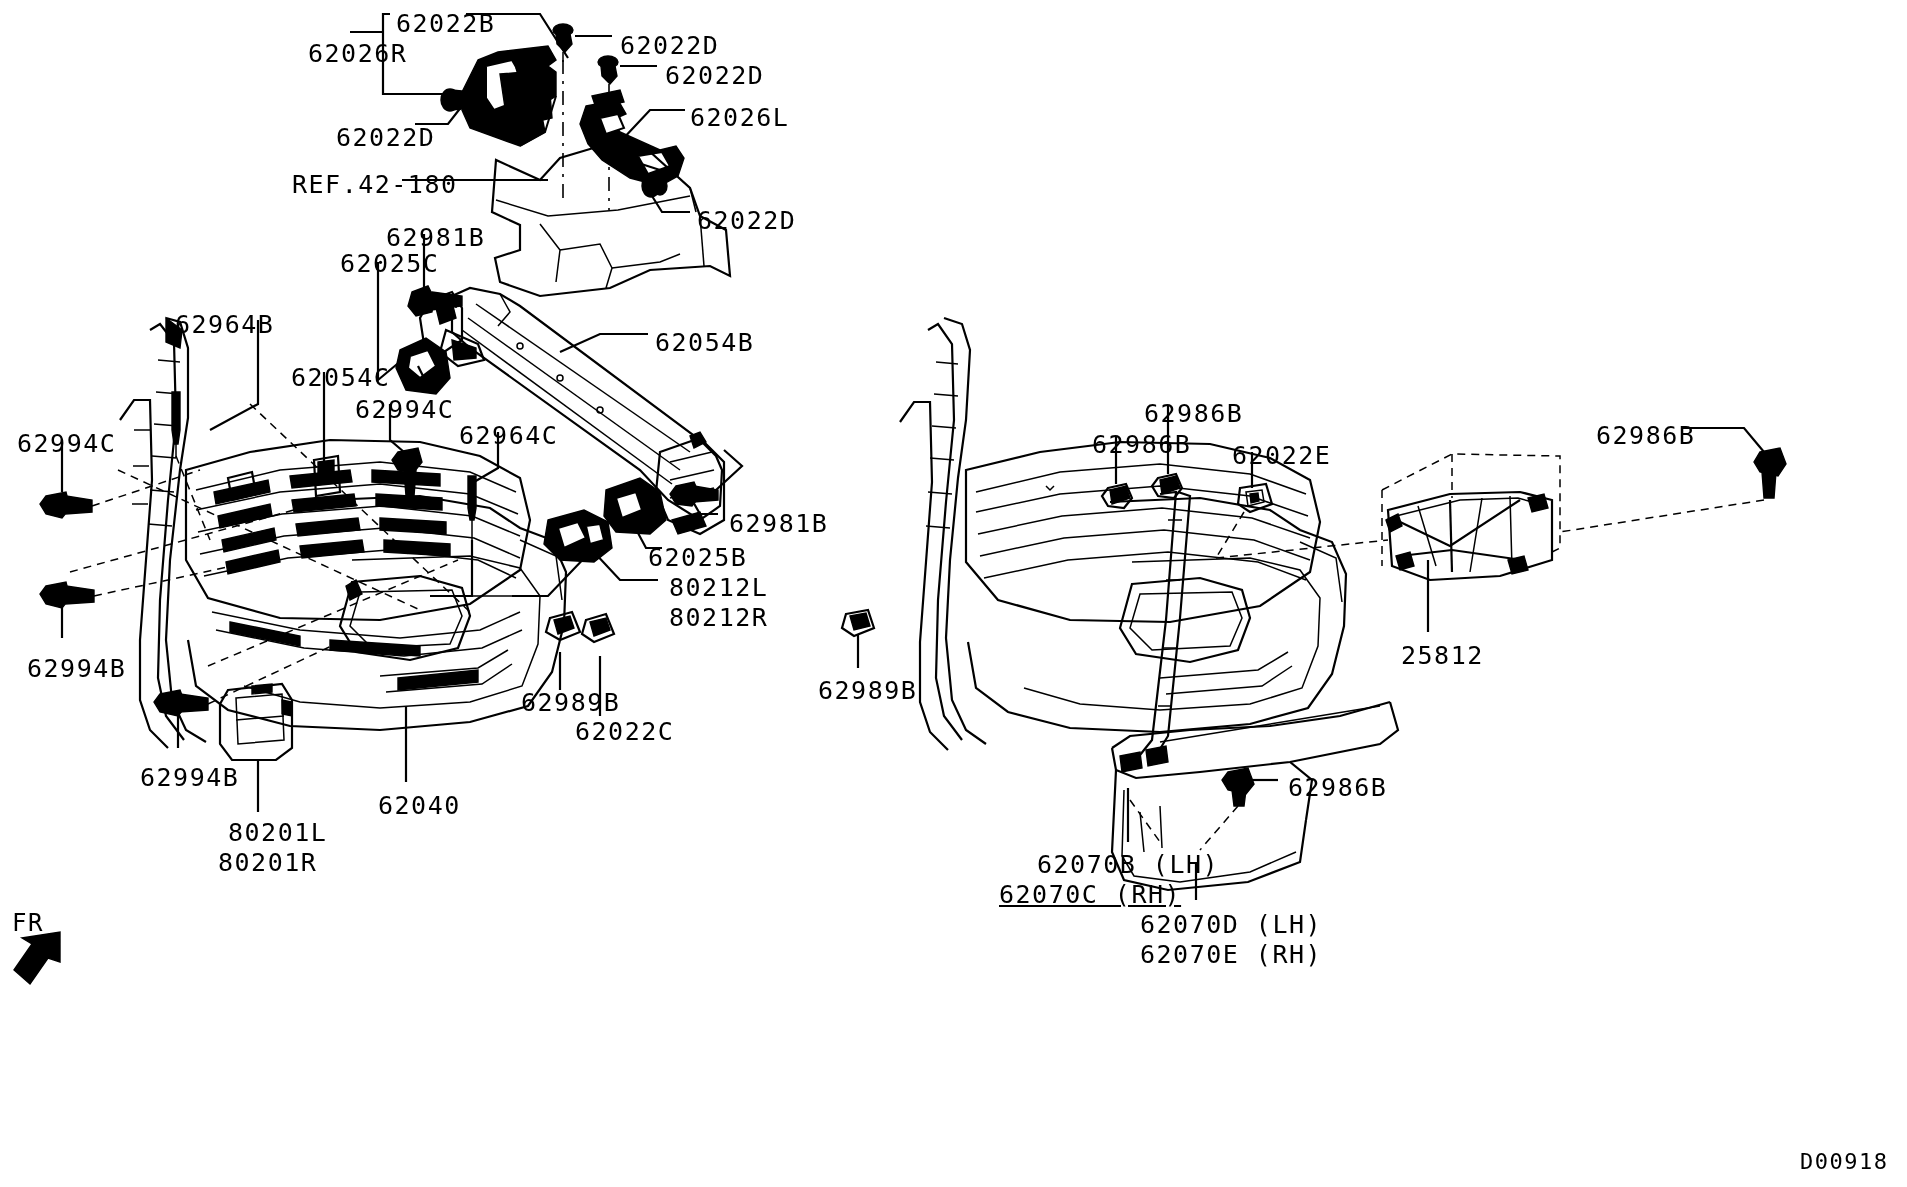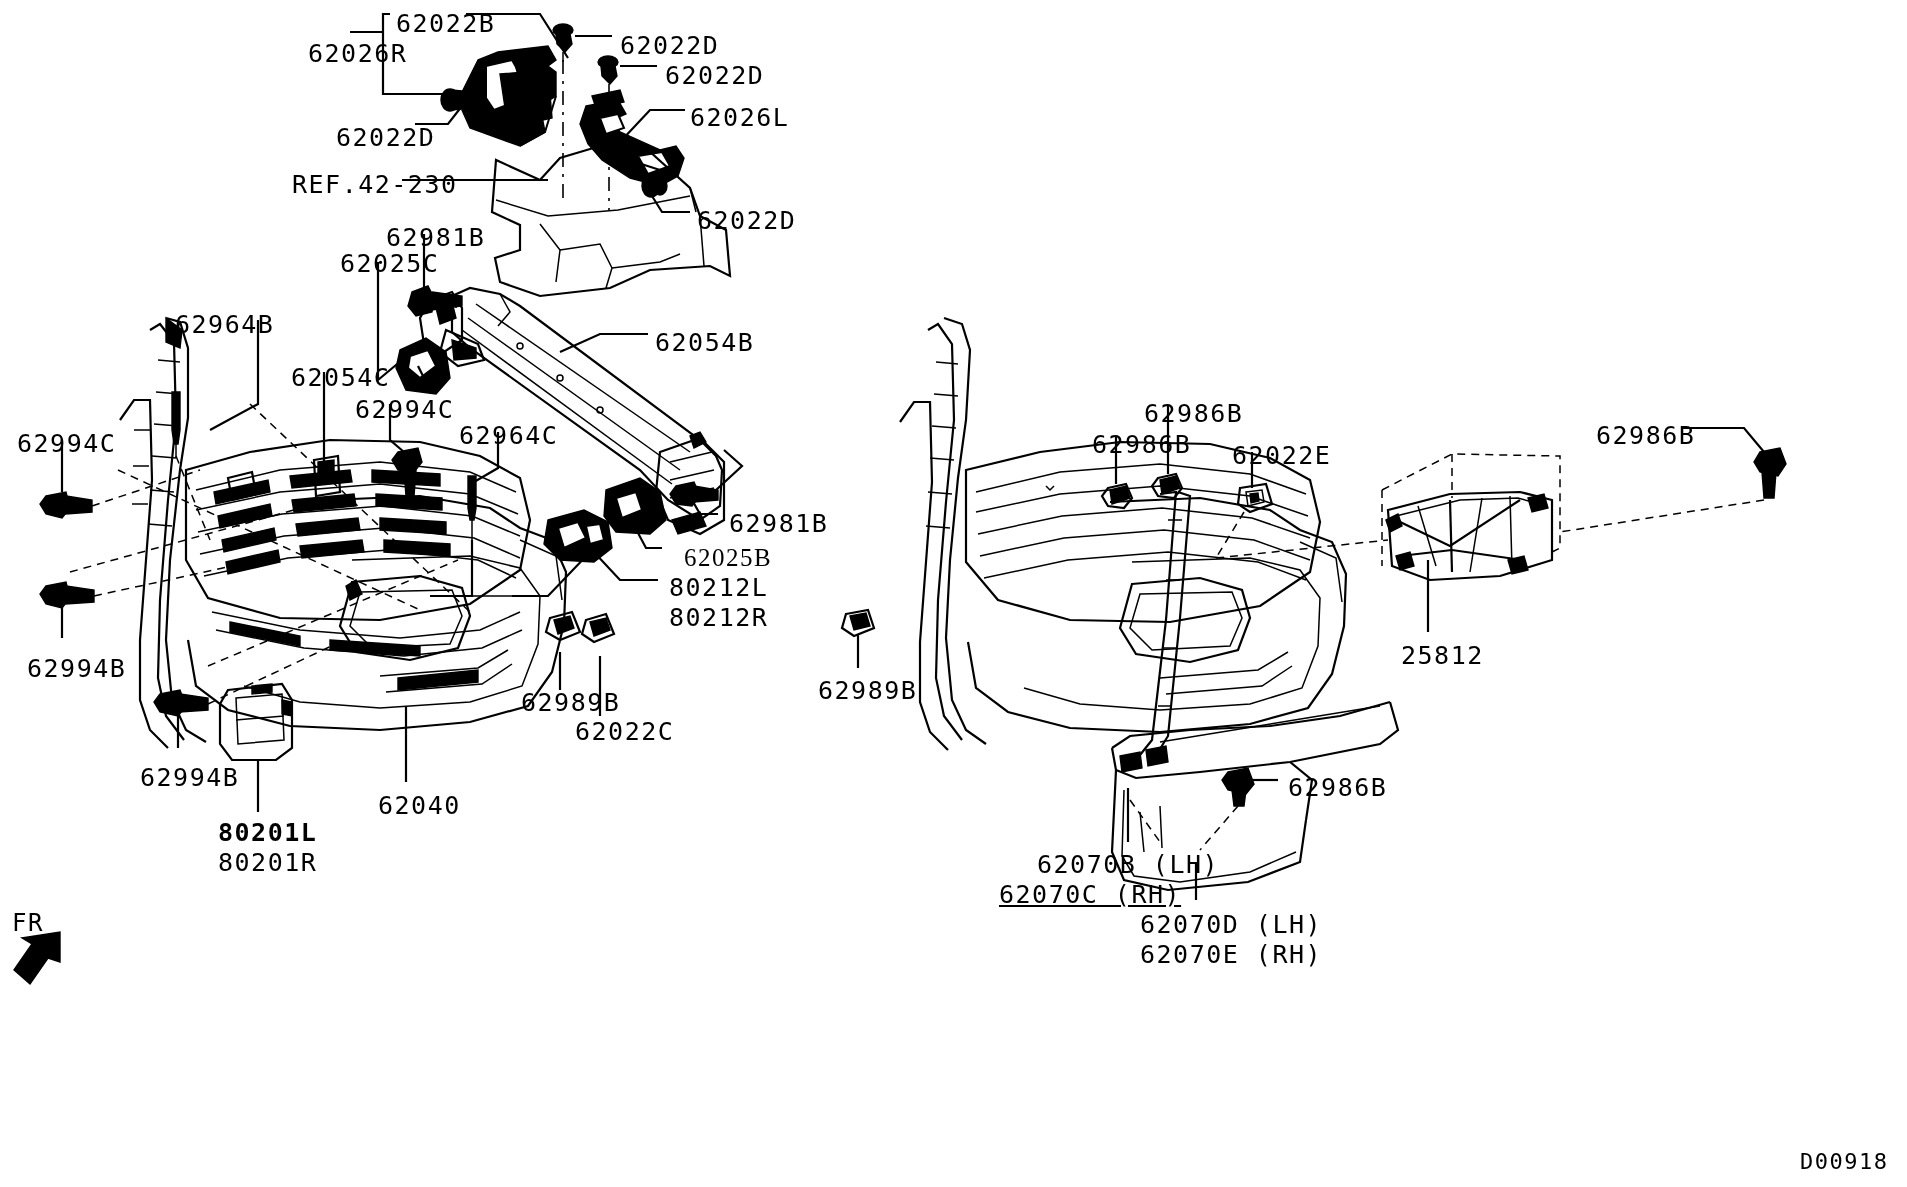--- a/index.html
+++ b/index.html
@@ -427,40 +427,40 @@
 
   </svg>
 
   <div id="labels">
       <div class="lbl" style="left: 264px; top: 38px; margin-left: 44px;">62026R</div>
       <div class="lbl" style="left: 396px; top: 8px;">62022B</div>
       <div class="lbl" style="left: 620px; top: 30px;">62022D</div>
       <div class="lbl" style="left: 665px; top: 60px;">62022D</div>
       <div class="lbl" style="left: 690px; top: 102px;">62026L</div>
       <div class="lbl" style="left: 336px; top: 122px;">62022D</div>
-      <div class="lbl" style="left: 292px; top: 169px;">REF.42-230</div>
+      <div class="lbl" style="left: 292px; top: 169px;">REF.42-180</div>
       <div class="lbl" style="left: 697px; top: 205px;">62022D</div>
       <div class="lbl" style="left: 386px; top: 222px;">62981B</div>
       <div class="lbl" style="left: 340px; top: 248px;">62025C</div>
       <div class="lbl" style="left: 655px; top: 327px; text-align: right;">62054B</div>
       <div class="lbl" style="left: 175px; top: 309px;">62964B</div>
       <div class="lbl" style="left: 291px; top: 362px;">62054C</div>
       <div class="lbl" style="left: 355px; top: 394px;">62994C</div>
       <div class="lbl" style="left: 17px; top: 428px;">62994C</div>
       <div class="lbl" style="left: 459px; top: 420px;">62964C</div>
       <div class="lbl" style="left: 729px; top: 508px;">62981B</div>
-      <div class="lbl" style="left: 684px; top: 542px; font-family: Liberation Serif, serif;">62025B</div>
+      <div class="lbl" style="left: 648px; top: 542px;">62025B</div>
       <div class="lbl" style="left: 669px; top: 572px;">80212L</div>
       <div class="lbl" style="left: 669px; top: 602px;">80212R</div>
       <div class="lbl" style="left: 27px; top: 653px;">62994B</div>
       <div class="lbl" style="left: 521px; top: 687px;">62989B</div>
       <div class="lbl" style="left: 575px; top: 716px;">62022C</div>
       <div class="lbl" style="left: 140px; top: 762px;">62994B</div>
       <div class="lbl" style="left: 378px; top: 790px;">62040</div>
-      <div class="lbl" style="left: 218px; top: 817px; font-weight: bold;">80201L</div>
+      <div class="lbl" style="left: 228px; top: 817px;">80201L</div>
       <div class="lbl" style="left: 218px; top: 847px; text-align: center;">80201R</div>
       <div class="lbl" style="left: 1144px; top: 398px;">62986B</div>
       <div class="lbl" style="left: 1092px; top: 429px;">62986B</div>
       <div class="lbl" style="left: 1232px; top: 440px;">62022E</div>
       <div class="lbl" style="left: 1596px; top: 420px;">62986B</div>
       <div class="lbl" style="left: 1401px; top: 640px;">25812</div>
       <div class="lbl" style="left: 818px; top: 675px;">62989B</div>
       <div class="lbl" style="left: 1288px; top: 772px;">62986B</div>
       <div class="lbl" style="left: 1037px; top: 849px;">62070B (LH)</div>
       <div class="lbl" style="left: 999px; top: 879px; text-decoration: underline;">62070C (RH)</div>

